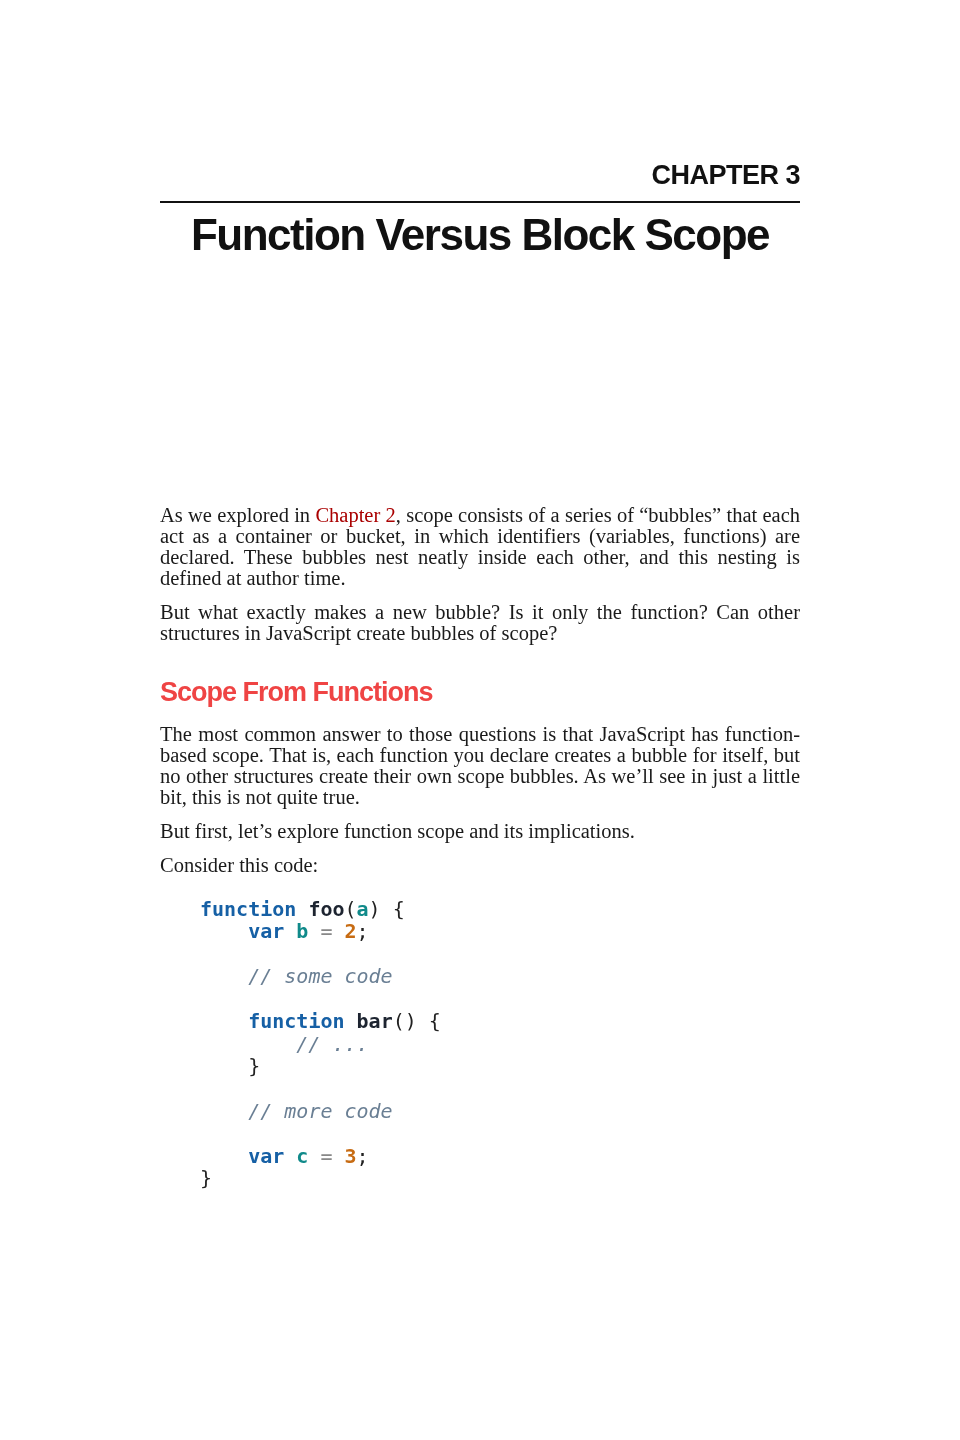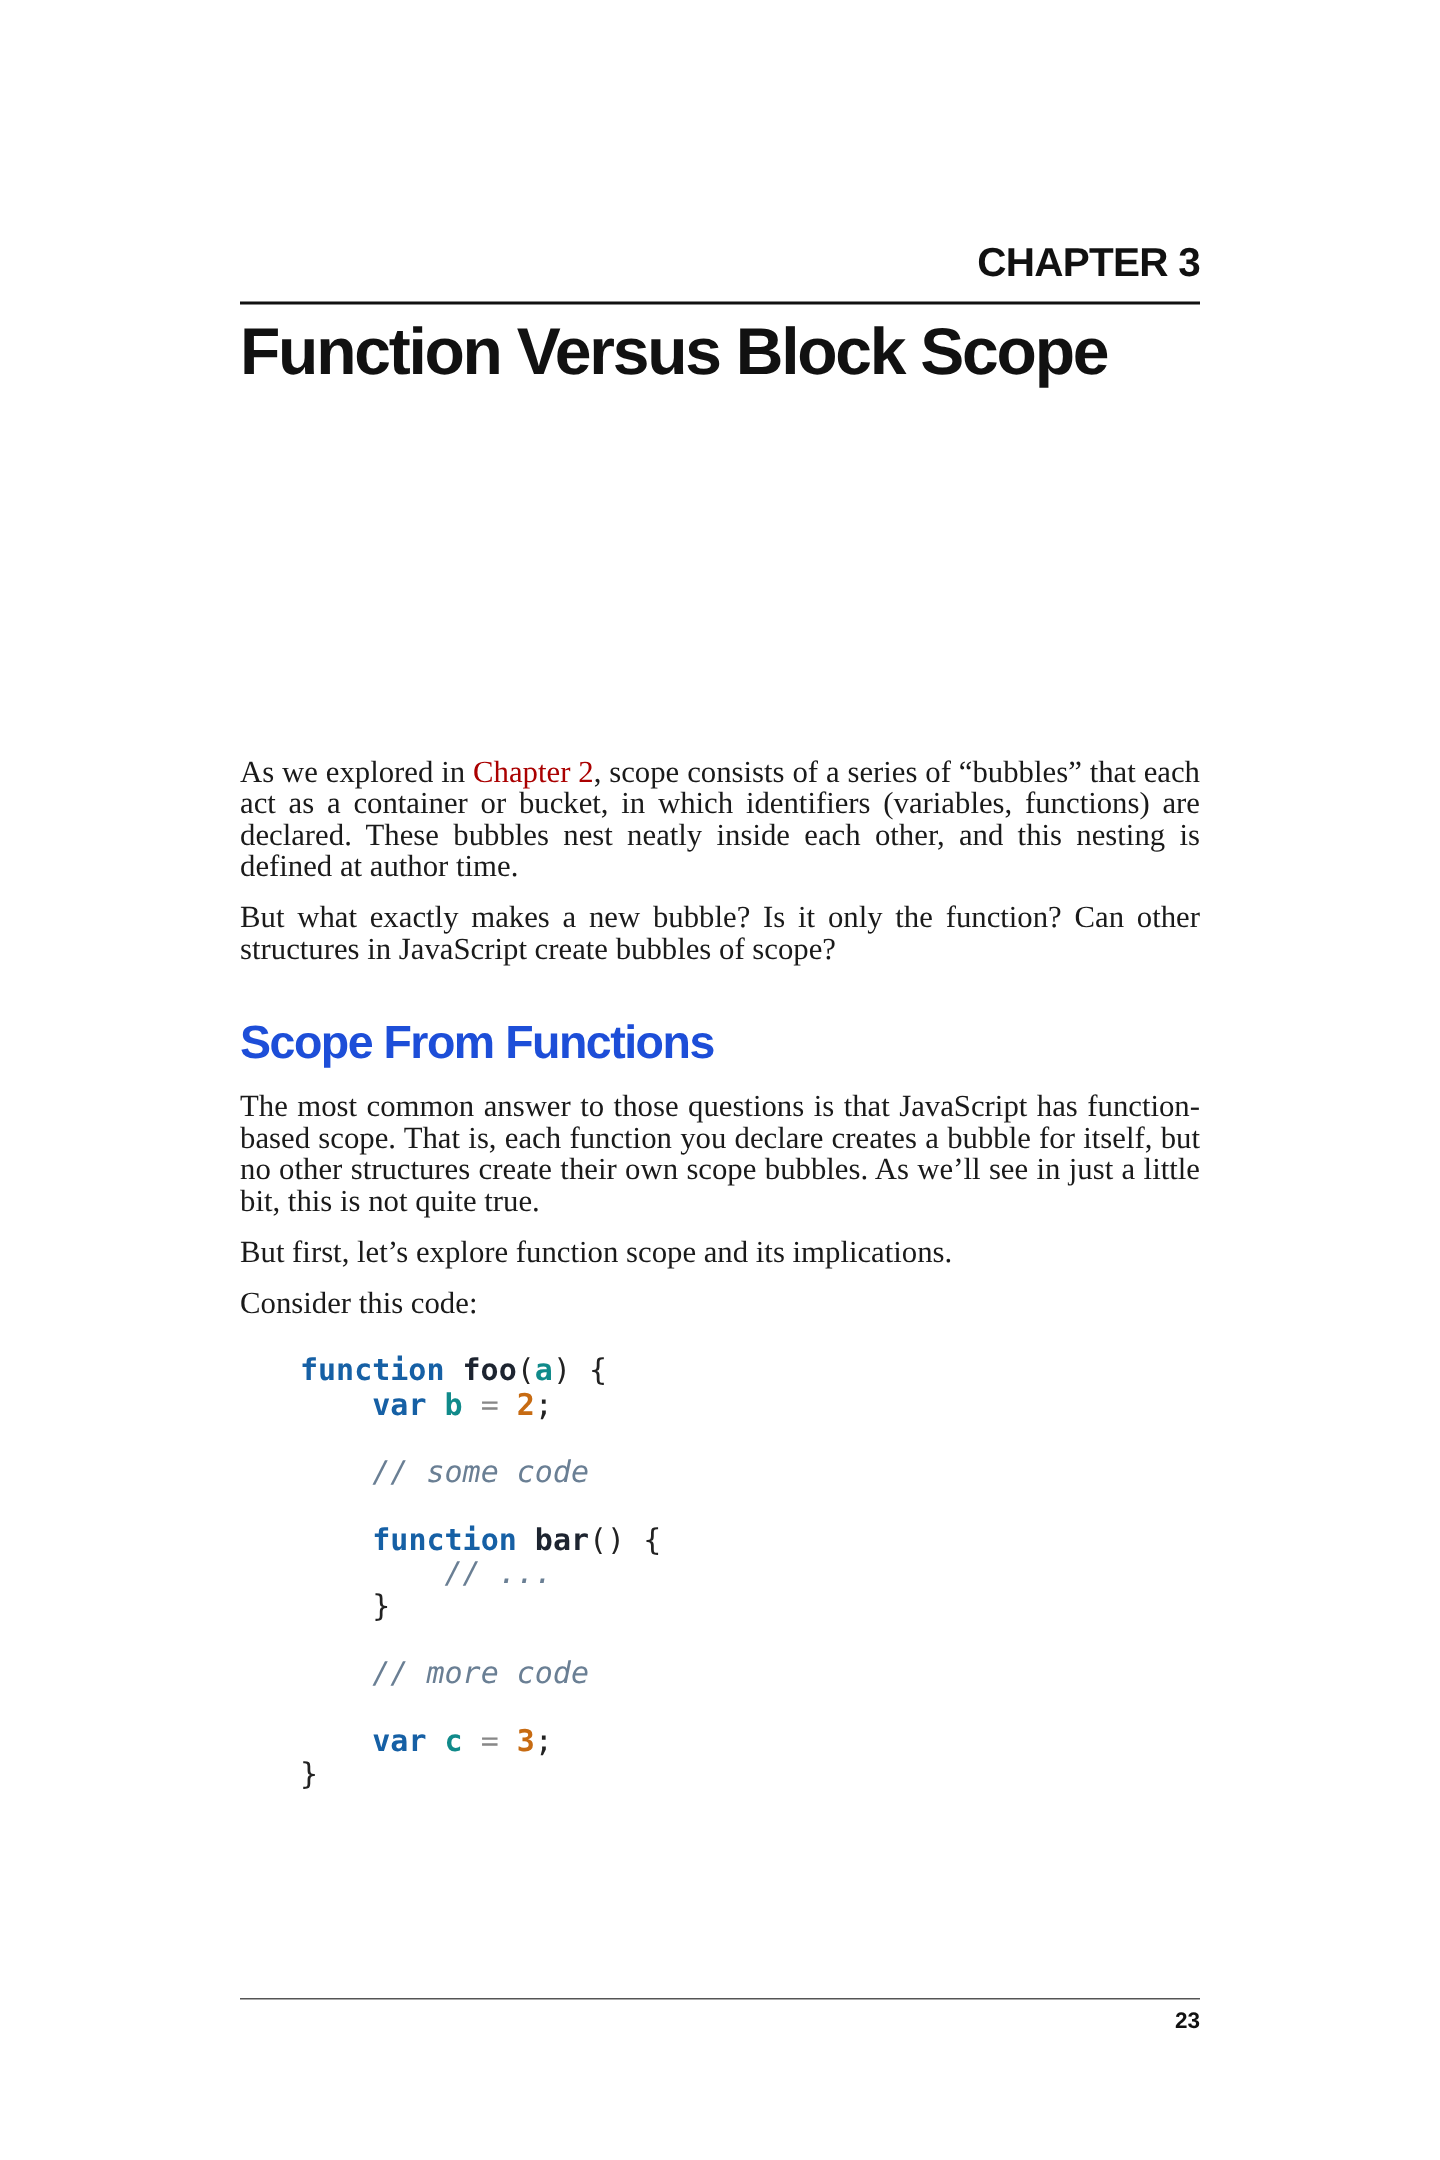--- a/index.html
+++ b/index.html
@@ -22,21 +22,21 @@
     text-align: right;
     font-family: "Liberation Sans", sans-serif;
     font-weight: bold;
     font-size: 27px;
     letter-spacing: -0.5px;
     color: #111;
     padding-bottom: 10px;
     border-bottom: 2px solid #111;
   }
   .book-title {
-    text-align: left;
+    text-align: center;
     font-family: "Liberation Sans", sans-serif;
     font-weight: bold;
     font-size: 44px;
     letter-spacing: -1.5px;
     color: #111;
     margin-top: 8px;
     line-height: 1.1;
   }
   .body-content {
     margin-top: 246px;
@@ -49,23 +49,23 @@
   }
   p.para:last-child { margin-bottom: 0; }
   a.inline-link {
     color: var(--link, #aa0000);
     text-decoration: none;
     cursor: pointer;
   }
   h2.section-heading {
     font-family: "Liberation Sans", sans-serif;
     font-weight: bold;
-    font-size: 31px;
+    font-size: 27px;
     letter-spacing: -1px;
-    color: #1d4ed8;
+    color: #ef4444;
     margin: 34px 0 16px 0;
     line-height: 1.1;
   }
   .code-block {
     margin: 22px 0 0 40px;
     font-family: "DejaVu Sans Mono", monospace;
     font-size: 20px;
     line-height: 22.4px;
     color: #222;
   }
@@ -129,18 +129,14 @@
         <div class="code-line"><span class="tok-pl">    }</span></div>
         <div class="code-line">&nbsp;</div>
         <div class="code-line"><span class="tok-pl">    </span><span class="tok-cm">// more code</span></div>
         <div class="code-line">&nbsp;</div>
         <div class="code-line"><span class="tok-pl">    </span><span class="tok-kw">var</span><span class="tok-pl"> </span><span class="tok-vr">c</span><span class="tok-op"> = </span><span class="tok-num">3</span><span class="tok-pl">;</span></div>
         <div class="code-line"><span class="tok-pl">}</span></div>
       </div>
 
   </div>
 
-  <div class="footer">
-    <div class="footer-rule"></div>
-    <div class="page-number">23</div>
-  </div>
 
 </div>
 
 </body></html>

